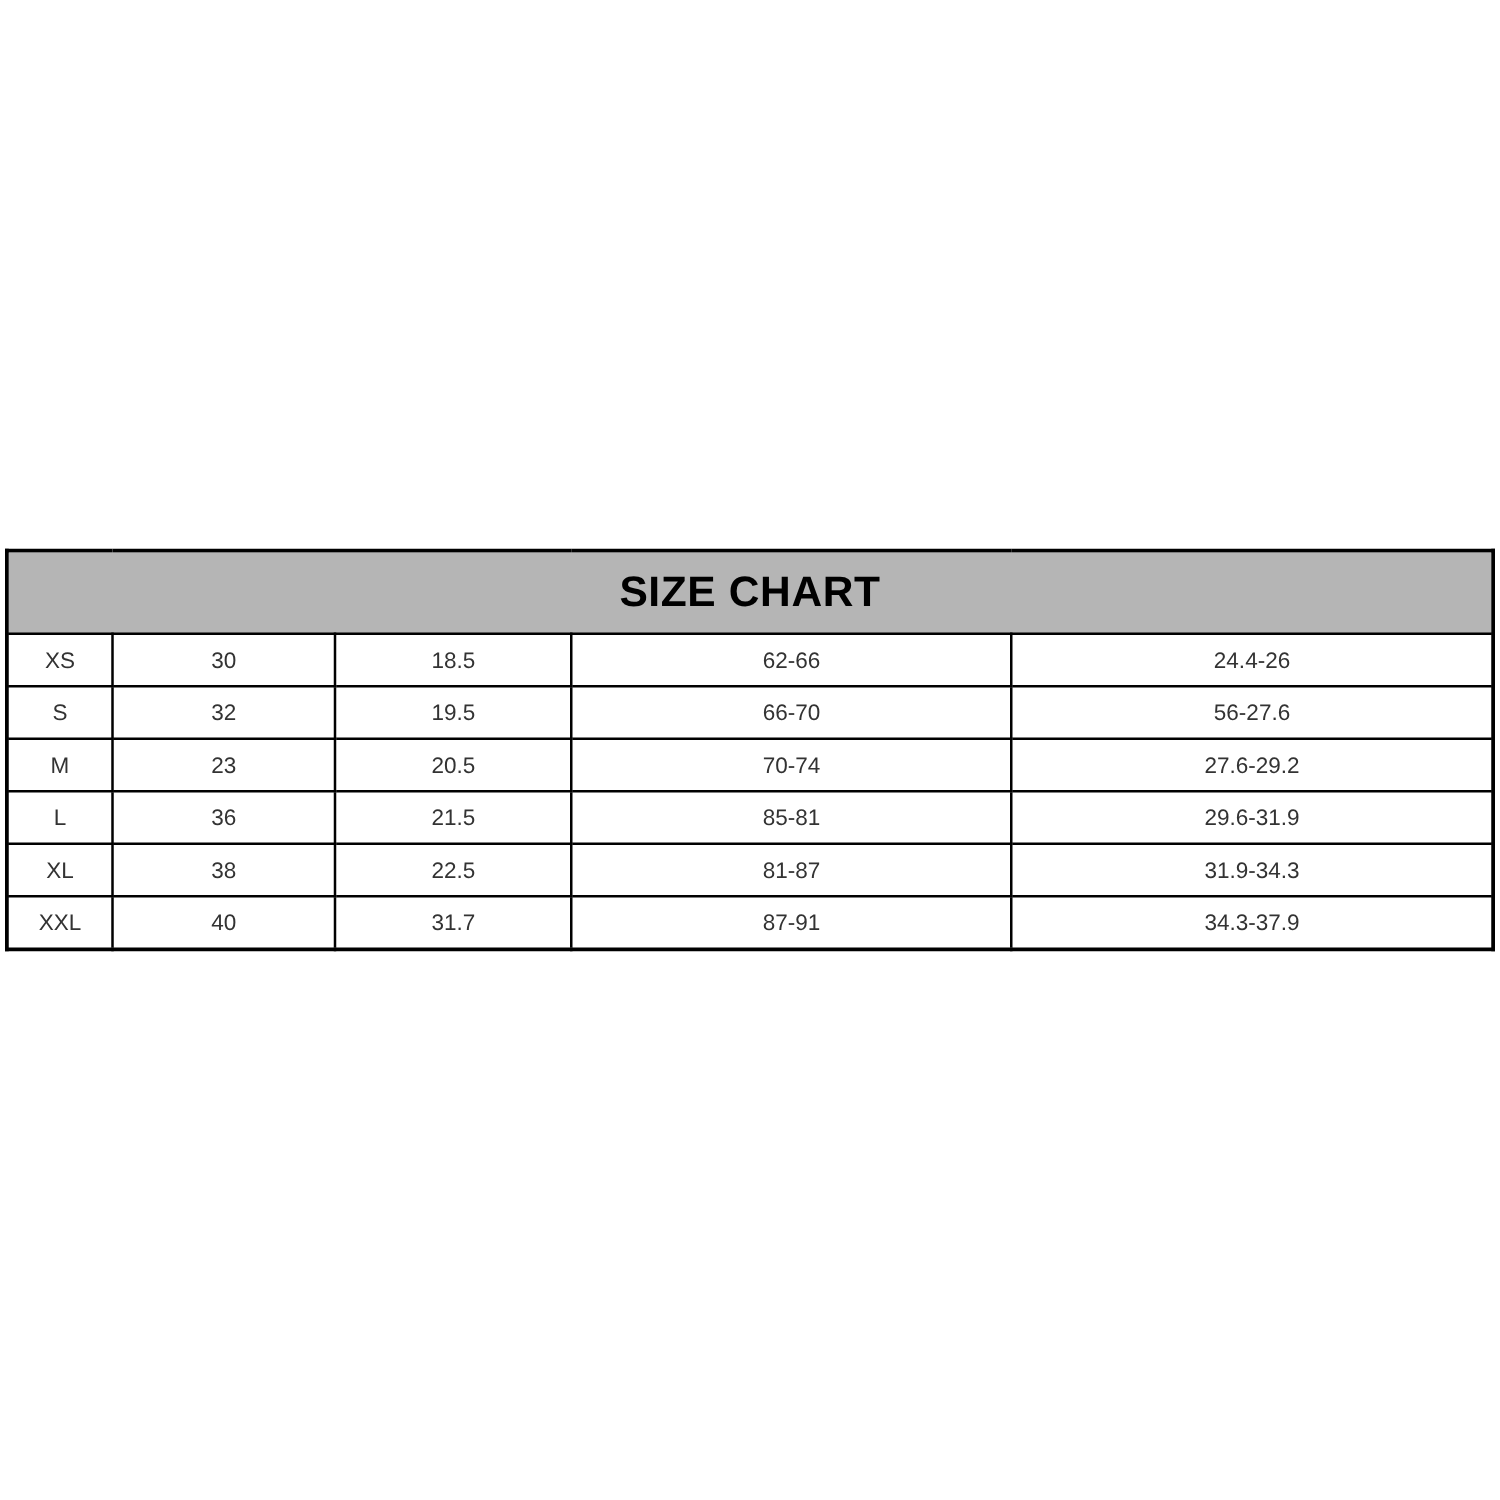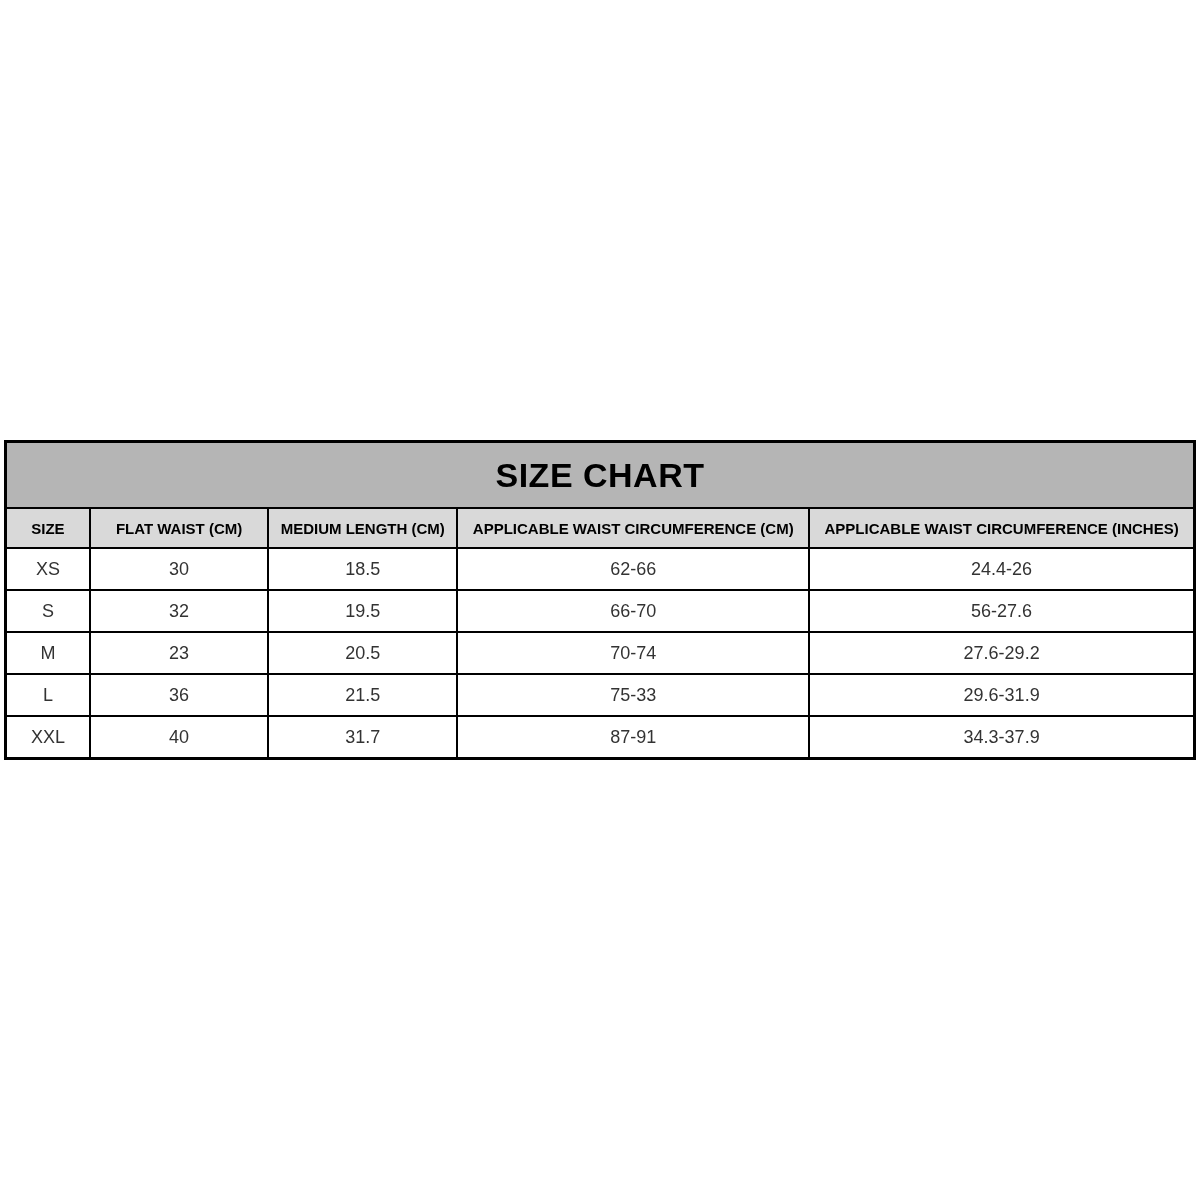--- a/index.html
+++ b/index.html
@@ -70,27 +70,20 @@
       <col class="c-size">
       <col class="c-flat">
       <col class="c-med">
       <col class="c-cm">
       <col class="c-inch">
     </colgroup>
     <thead>
       <tr class="title-row">
         <th colspan="5">SIZE CHART</th>
       </tr>
-      <tr class="header-row">
-        <th>SIZE</th>
-        <th>FLAT WAIST (CM)</th>
-        <th>MEDIUM LENGTH (CM)</th>
-        <th>APPLICABLE WAIST CIRCUMFERENCE (CM)</th>
-        <th>APPLICABLE WAIST CIRCUMFERENCE (INCHES)</th>
-      </tr>
     </thead>
     <tbody>
       <tr class="data-row">
         <td>XS</td>
         <td>30</td>
         <td>18.5</td>
         <td>62-66</td>
         <td>24.4-26</td>
       </tr>
       <tr class="data-row">
@@ -104,22 +97,29 @@
         <td>M</td>
         <td>23</td>
         <td>20.5</td>
         <td>70-74</td>
         <td>27.6-29.2</td>
       </tr>
       <tr class="data-row">
         <td>L</td>
         <td>36</td>
         <td>21.5</td>
-        <td>75-33</td>
+        <td>85-81</td>
         <td>29.6-31.9</td>
+      </tr>
+      <tr class="data-row">
+        <td>XL</td>
+        <td>38</td>
+        <td>22.5</td>
+        <td>81-87</td>
+        <td>31.9-34.3</td>
       </tr>
       <tr class="data-row">
         <td>XXL</td>
         <td>40</td>
         <td>31.7</td>
         <td>87-91</td>
         <td>34.3-37.9</td>
       </tr>
     </tbody>
   </table>

